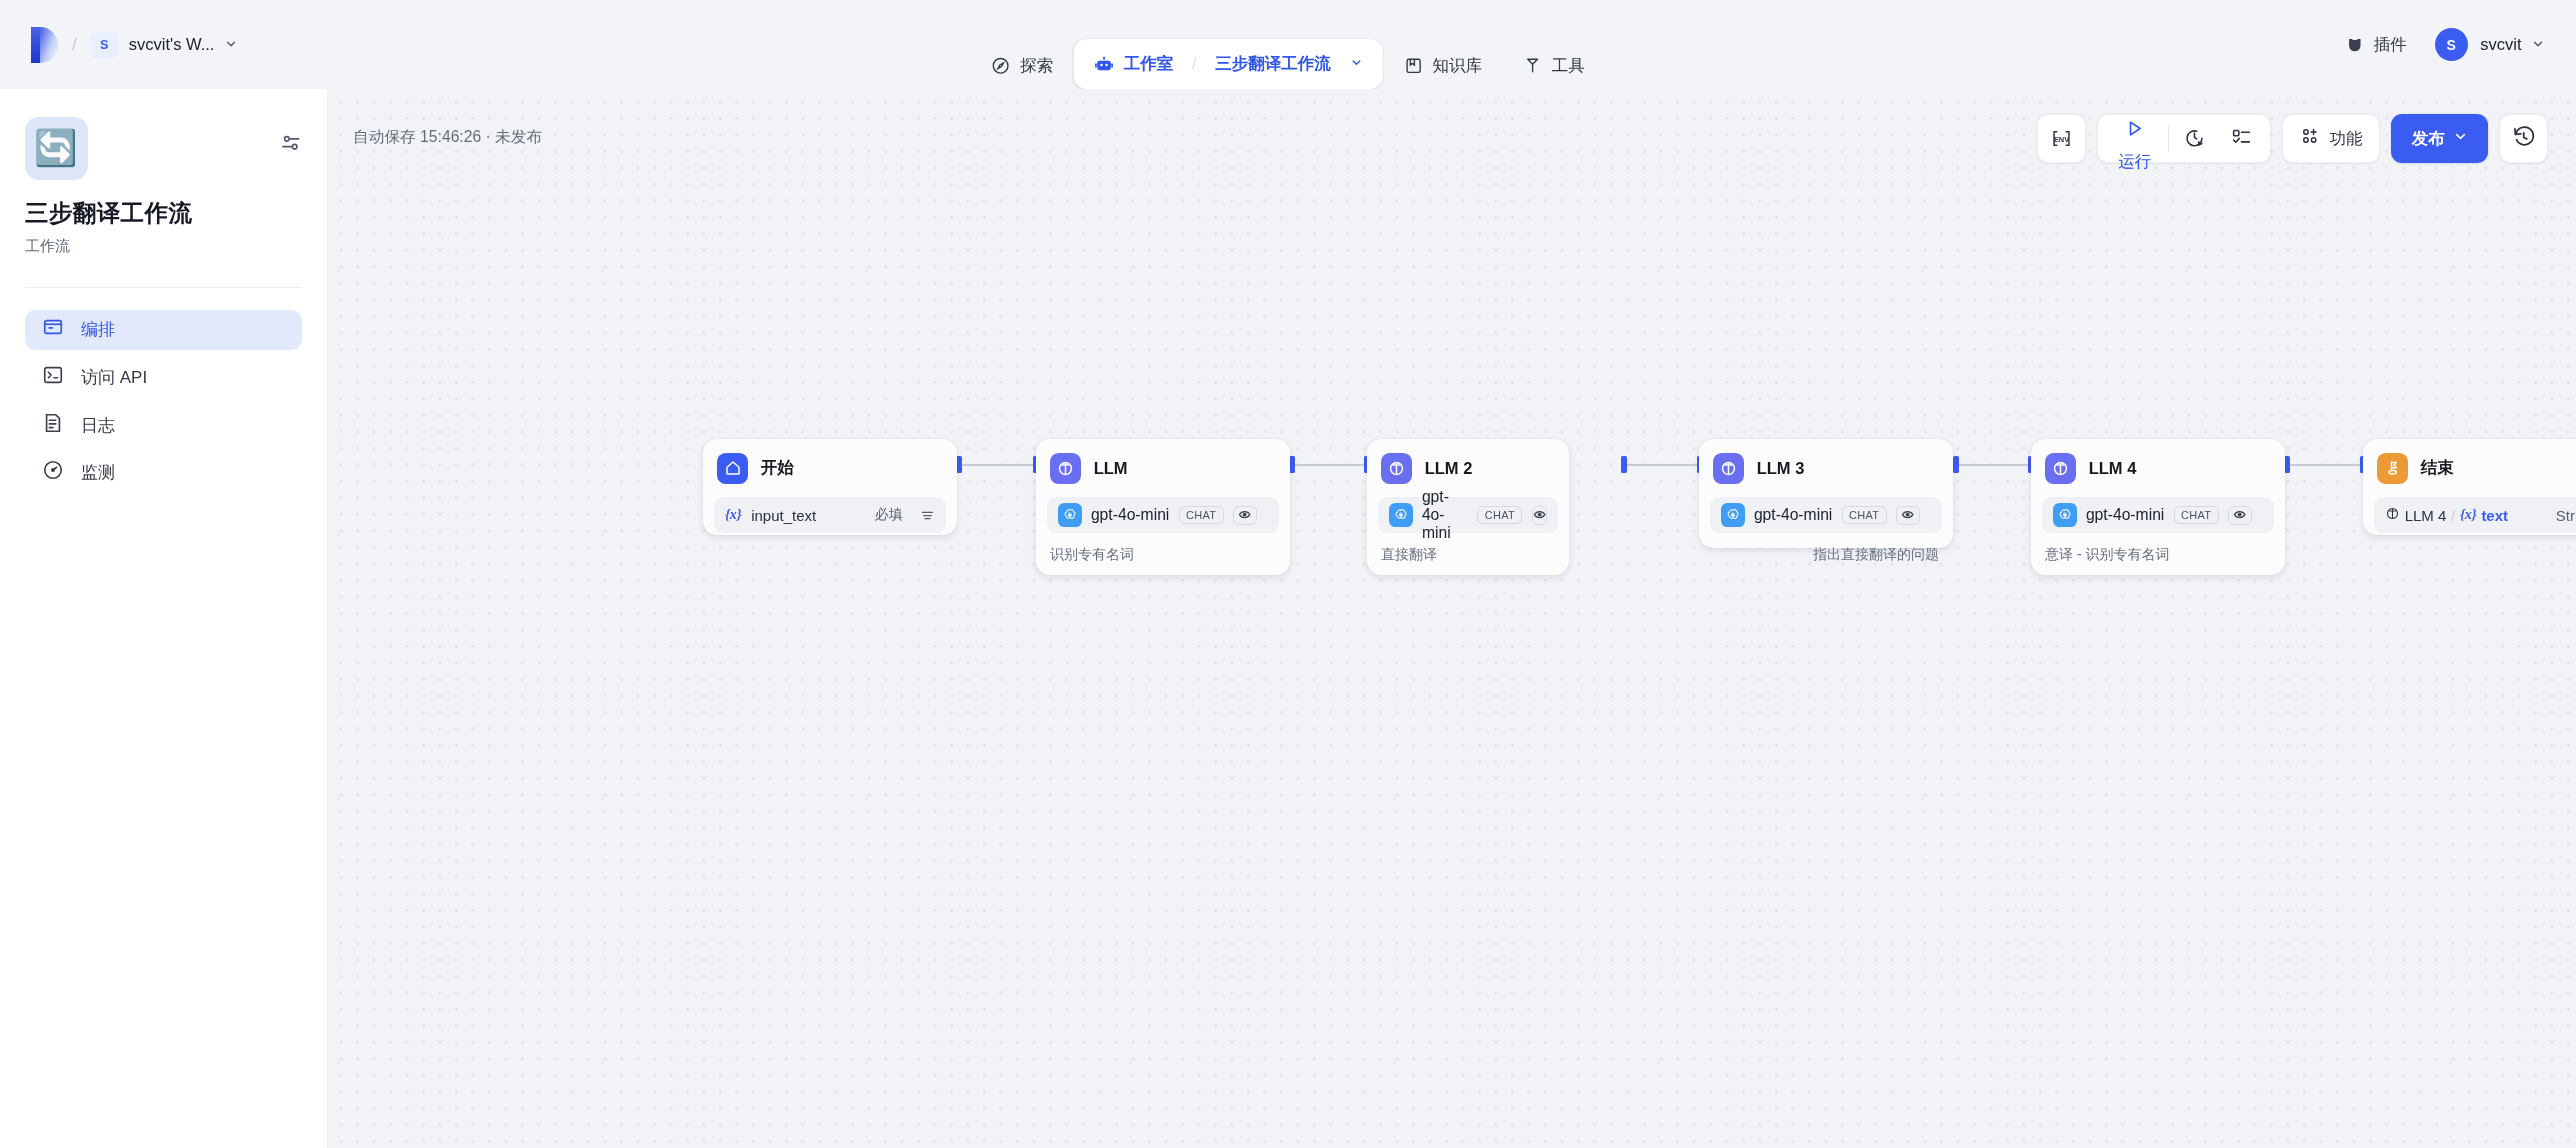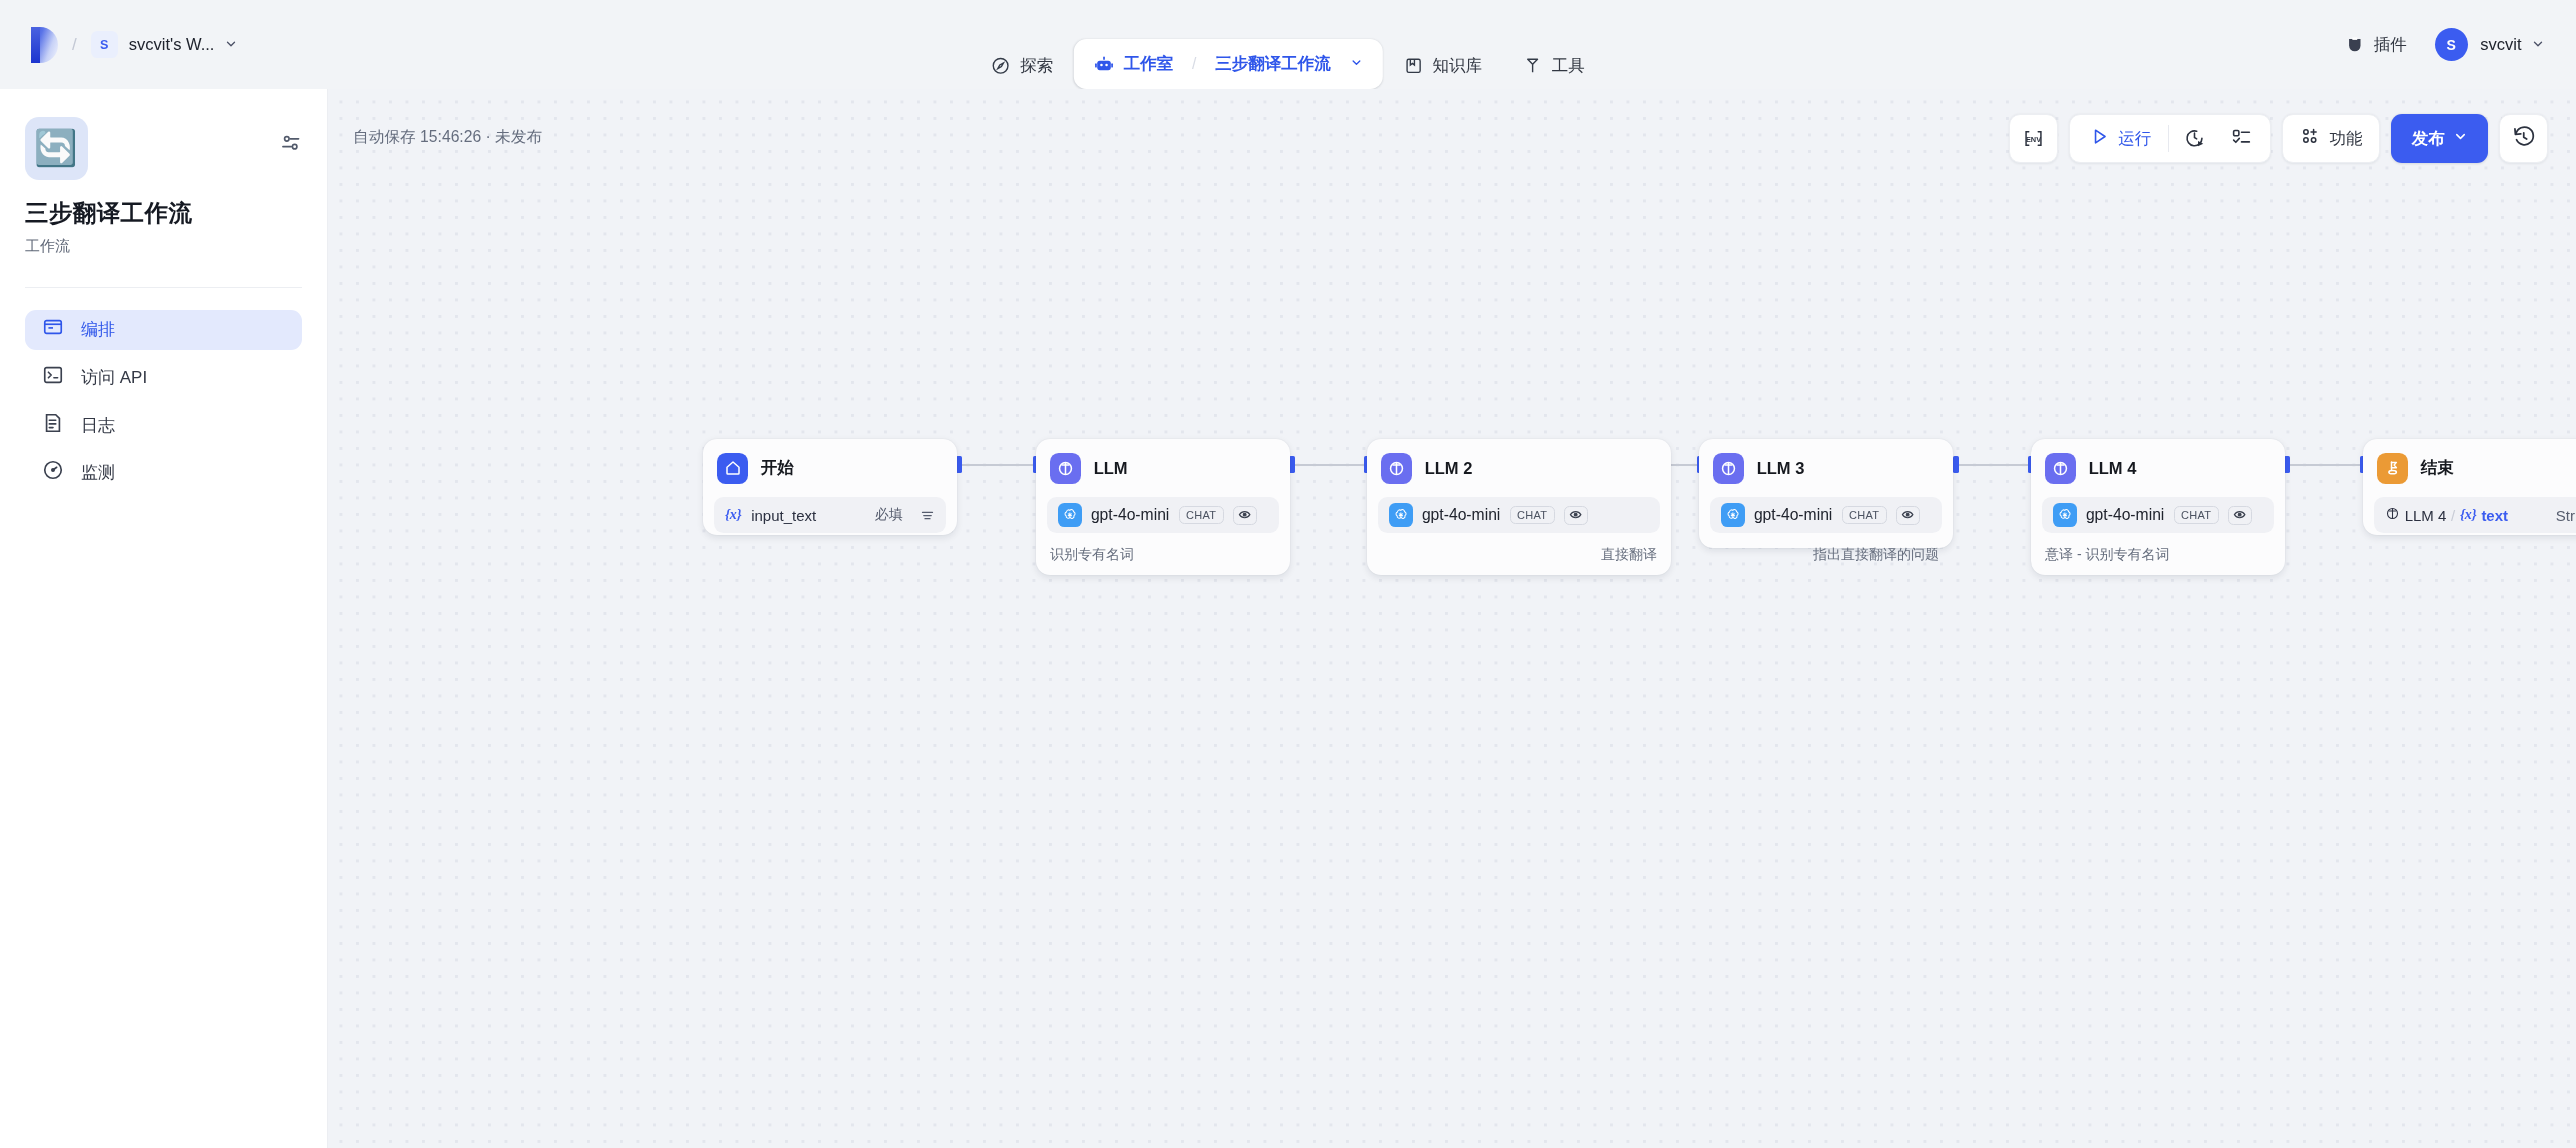--- a/index.html
+++ b/index.html
@@ -104,21 +104,21 @@
   }
   .tbtn {
     background: #fff; border: 0.8px solid #eceef2; border-radius: 11px;
     height: 49px; display: flex; align-items: center; justify-content: center;
     box-shadow: 0 0.8px 2.4px rgba(16,24,40,.07);
   }
   .tbtn.sq { width: 49px; }
   .tbtn.group { padding: 0 6.3px; gap: 3.1px; }
   .run-seg {
     display: flex; align-items: center; gap: 9.4px; padding: 0 14px; height: 39px;
-    color: #2f56ea; font-size: 16.5px; font-weight: 500; border-radius: 7.8px;
+    color: #2f56ea; font-size: 16.5px; font-weight: 500; border-radius: 7.8px; flex-direction: column;
   }
   .vsep { width: 0.8px; height: 27px; background: #e7e9ef; }
   .icon-seg { width: 44px; height: 39px; display: flex; align-items: center; justify-content: center; }
   .feat-btn { padding: 0 17px; gap: 9.4px; font-size: 16.5px; color: #323742; }
   .publish {
     background: #3b5cf0; color: #fff; border-radius: 11px; height: 49px;
     display: flex; align-items: center; gap: 7.8px; padding: 0 20.4px;
     font-size: 16.5px; font-weight: 600; box-shadow: 0 0.8px 2.4px rgba(16,24,40,.12);
   }
 
@@ -456,21 +456,21 @@
       <span class="eye-tag">
         <svg width="13.3" height="13.3" viewBox="0 0 24 24" fill="none" stroke="#3a404e" stroke-width="1.9">
             <path d="M2.5 12S6 6.5 12 6.5 21.5 12 21.5 12 18 17.5 12 17.5 2.5 12 2.5 12z"></path>
             <circle cx="12" cy="12" r="2.6" fill="#3a404e"></circle>
           </svg>
       </span>
     </div>
     <div class="node-desc">识别专有名词</div>
   </div>
 
-  <div class="node" style="left:1039px; top:350px; width:304px; height:136px;text-align:right;">
+  <div class="node" style="left:1039px; top:350px; width:202px; height:136px;">
     <div class="node-head">
       <div class="node-ic ic-llm">
         <svg width="19" height="19" viewBox="0 0 24 24" fill="none" stroke="#fff" stroke-width="1.9">
             <circle cx="12" cy="12" r="7.5"></circle>
             <path d="M12 4.5v15M7 7.5h10"></path>
           </svg>
       </div>
       <span class="node-title">LLM 2</span>
     </div>
     <div class="node-box">

